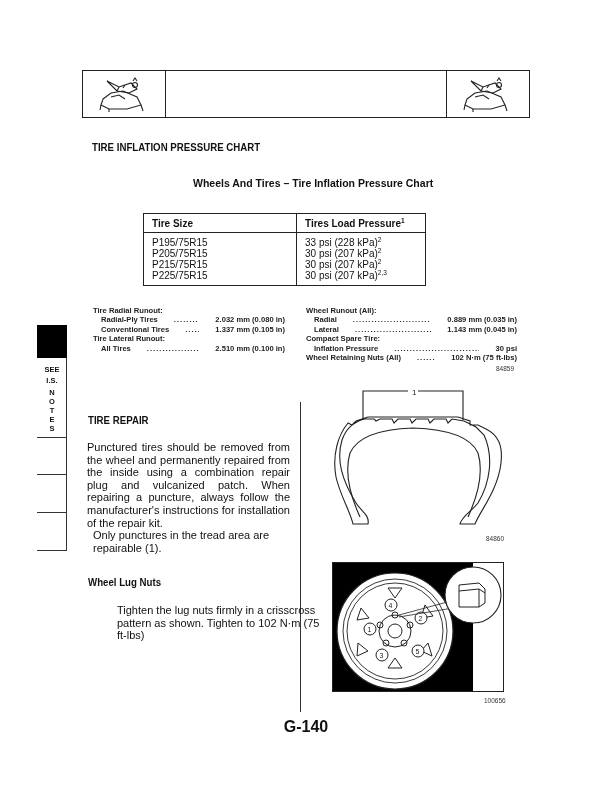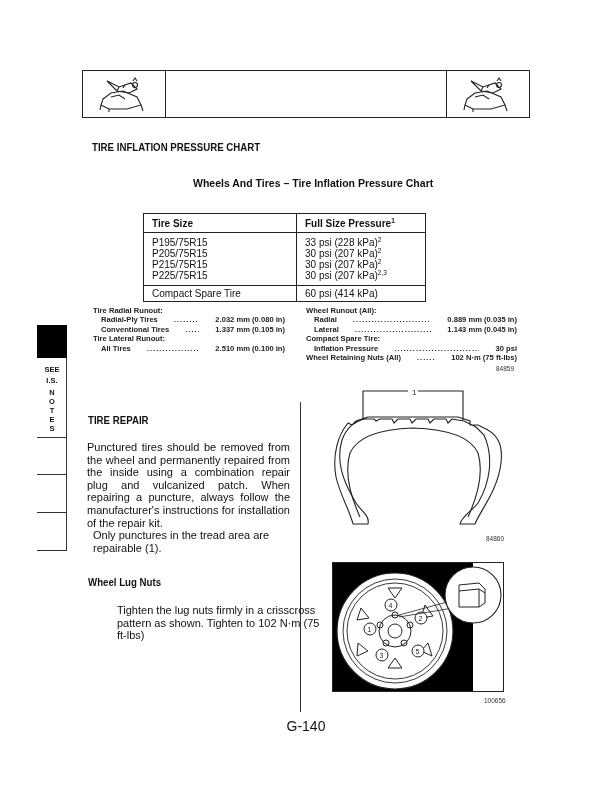--- a/index.html
+++ b/index.html
@@ -41,21 +41,21 @@
 
   .body-text { font-size: 11px; line-height: 12.6px; text-align: justify; color: #111; }
 
   
   .sidebar-block { left: 37px; top: 325px; width: 30px; height: 33px; background: #000; }
   .side-rule { left: 66px; top: 358px; width: 1.2px; height: 193px; background: #333; }
   .side-tick { left: 37px; width: 30px; height: 1.2px; background: #333; }
   .side-text { left: 37px; width: 30px; text-align: center; font-weight: bold; font-size: 7.5px; line-height: 9px; }
 
   .col-rule { left: 300px; top: 402px; width: 1.2px; height: 310px; background: #333; }
-  .page-num { left: 268px; top: 718px; width: 76px; text-align: center; font-weight: normal; font-size: 14px; }
+  .page-num { left: 268px; top: 718px; width: 76px; text-align: center; font-weight: bold; font-size: 16px; }
 </style>
 </head>
 <body>
 
 <div class="abs banner">
   <div class="icon-cell left">
     <svg width="54" height="40" viewBox="0 0 54 40" fill="none" stroke="#222" stroke-width="1.1">
       <path d="M10 6 L22 12 L34 8 L40 14 L32 18 L20 16 Z"></path>
       <circle cx="38" cy="10" r="2.5"></circle>
       <path d="M36 6 L38 3 L40 6"></path>
@@ -78,39 +78,35 @@
   </div>
 </div>
 
 <div class="abs section-h" style="left:92px; top:141px;">TIRE INFLATION PRESSURE CHART</div>
 <div class="abs chart-caption" style="left:193px; top:177px;">Wheels And Tires – Tire Inflation Pressure Chart</div>
 
 <table class="abs ptable">
   <tbody>
       <tr>
     <th class="col1"><span>Tire Size</span></th>
-    <th><span>Full Size Pressure</span><sup>1</sup></th>
+    <th><span>Tires Load Pressure</span><sup>1</sup></th>
   </tr>
   <tr>
     <td class="col1" style="padding-top:4px; padding-bottom:4px;">
       <span class="line">P195/75R15</span>
       <span class="line">P205/75R15</span>
       <span class="line">P215/75R15</span>
       <span class="line">P225/75R15</span>
     </td>
     <td style="padding-top:4px; padding-bottom:4px;">
       <span class="line"><span>33 psi (228 kPa)</span><sup>2</sup></span>
       <span class="line"><span>30 psi (207 kPa)</span><sup>2</sup></span>
       <span class="line"><span>30 psi (207 kPa)</span><sup>2</sup></span>
       <span class="line"><span>30 psi (207 kPa)</span><sup>2,3</sup></span>
     </td>
-  </tr>
-  <tr>
-    <td class="col1">Compact Spare Tire</td>
-    <td>60 psi (414 kPa)</td>
   </tr>
 </tbody>
   </table>
 
 <div class="abs specs" style="left:93px; top:306px; width:192px;">
   <div>Tire Radial Runout:</div>
   <div class="row ind">
       <span>Radial-Ply Tires</span>
       <span class="dots"></span>
       <span>2.032 mm (0.080 in)</span>

